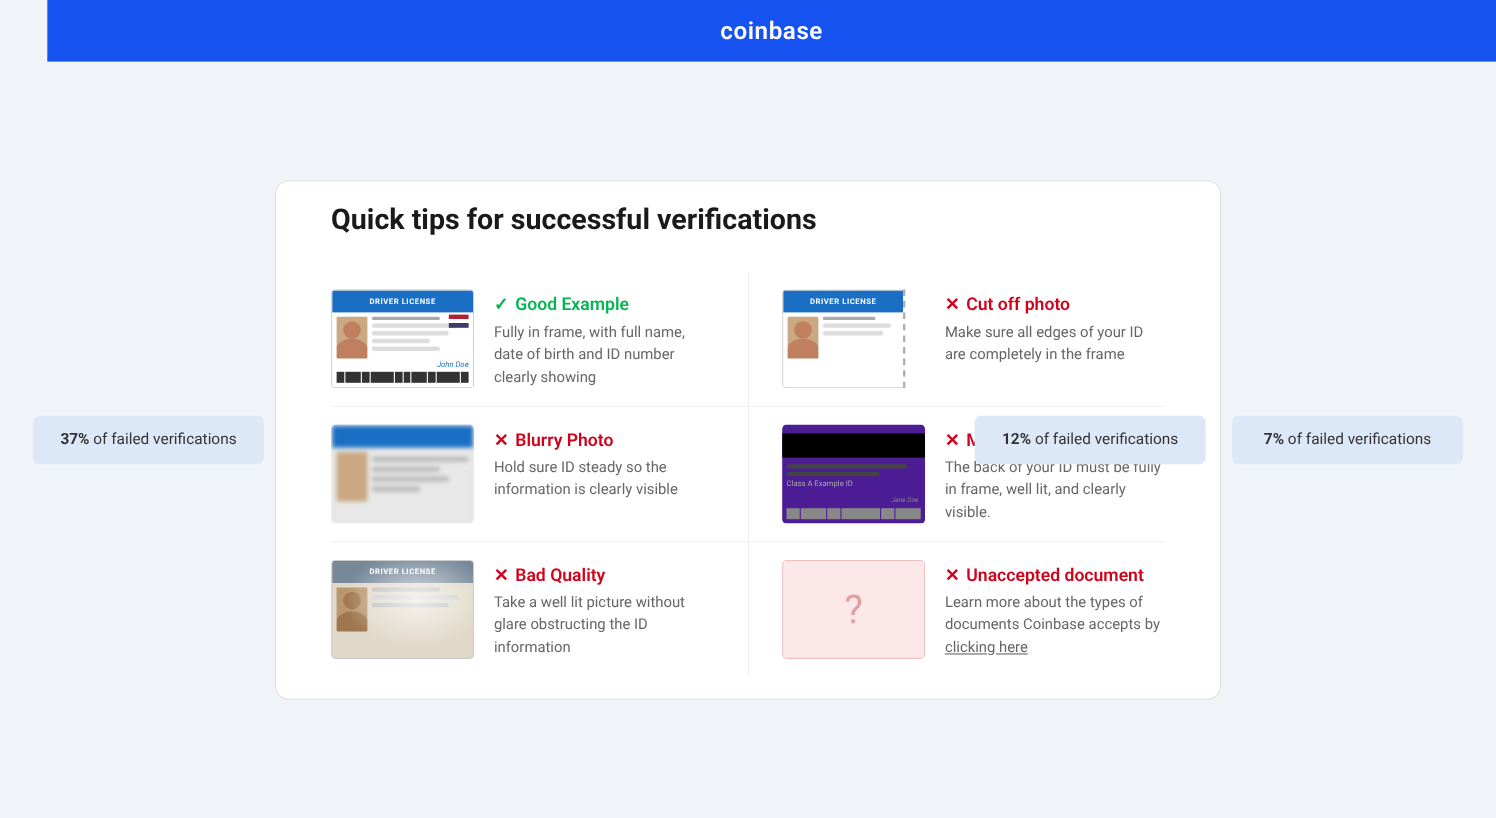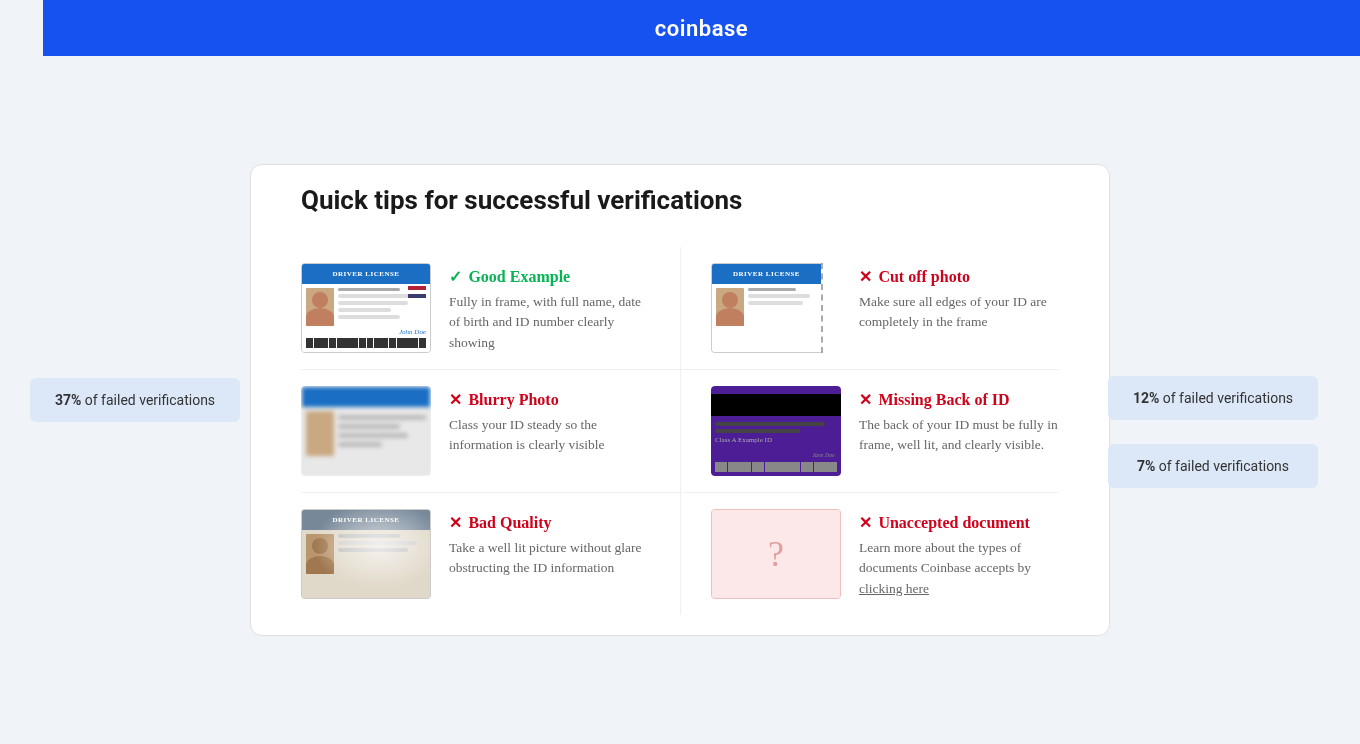--- a/index.html
+++ b/index.html
@@ -35,27 +35,26 @@
     .side-badges-left {
       position: absolute;
       left: 30px;
       top: 50%;
       transform: translateY(-50%);
       display: flex;
       gap: 24px;
     }
     .side-badges-right {
       position: absolute;
-      right: 42px;
+      right: 30px;
       top: 50%;
       transform: translateY(-50%);
       display: flex;
-      flex-direction: column;
+      flex-direction: row;
       gap: 24px;
-      margin-top: 32px;
     }
     .side-badge {
       background: #dce8f8;
       border-radius: 6px;
       padding: 14px 18px;
       font-size: 14px;
       color: #333;
       width: 210px;
       text-align: center;
     }
@@ -73,21 +72,20 @@
     .card-title {
       font-size: 26px;
       font-weight: 700;
       color: #1a1a1a;
       margin-bottom: 32px;
     }
     .tips-grid {
       display: grid;
       grid-template-columns: 1fr 1fr;
       gap: 0;
-      font-family: Liberation Serif, serif;
     }
     .tip-row {
       display: flex;
       align-items: flex-start;
       gap: 18px;
       padding: 16px 0;
       border-bottom: 1px solid #f0f0f0;
     }
     .tip-row:last-child {
       border-bottom: none;
@@ -442,21 +440,21 @@
                   <div class="blurry-line" style="width:50%"></div>
                 </div>
               </div>
             </div>
           </div>
           <div class="tip-content">
             <div class="tip-label bad">
               <span class="x-icon">✕</span>
               <span>Blurry Photo</span>
             </div>
-            <p class="tip-desc">Class your ID steady so the information is clearly visible</p>
+            <p class="tip-desc">Hold sure ID steady so the information is clearly visible</p>
           </div>
         </div>
 
         <div class="tip-row">
           <div class="tip-image">
             <div class="id-card-quality">
               <div class="id-card-header" style="background:#789;">DRIVER LICENSE</div>
               <div class="id-card-body" style="display:flex;padding:4px;gap:4px;">
                 <div class="id-photo" style="width:28px;height:40px;background:#b8966e;">
                   <div class="id-photo-head" style="background:#a07850;"></div>

